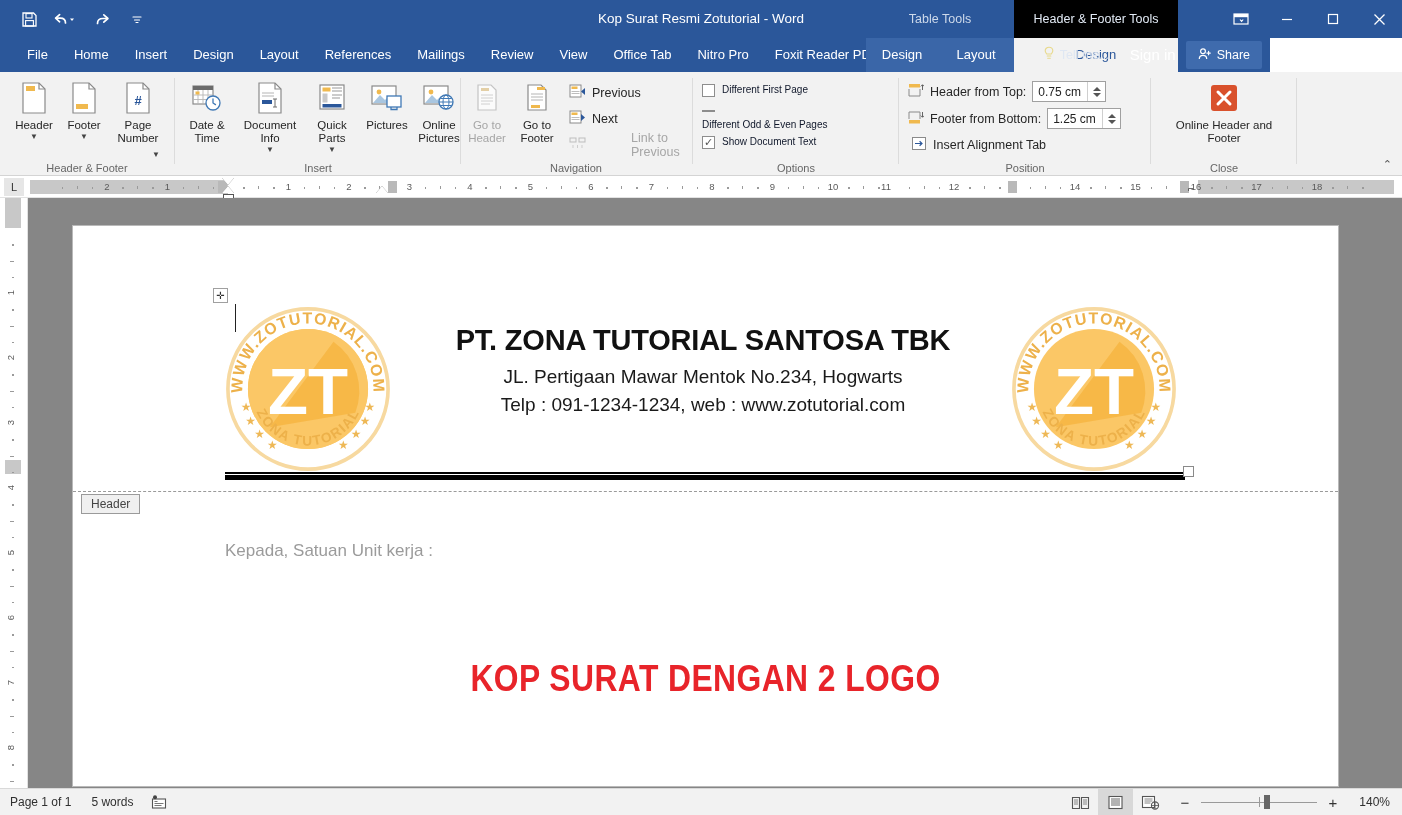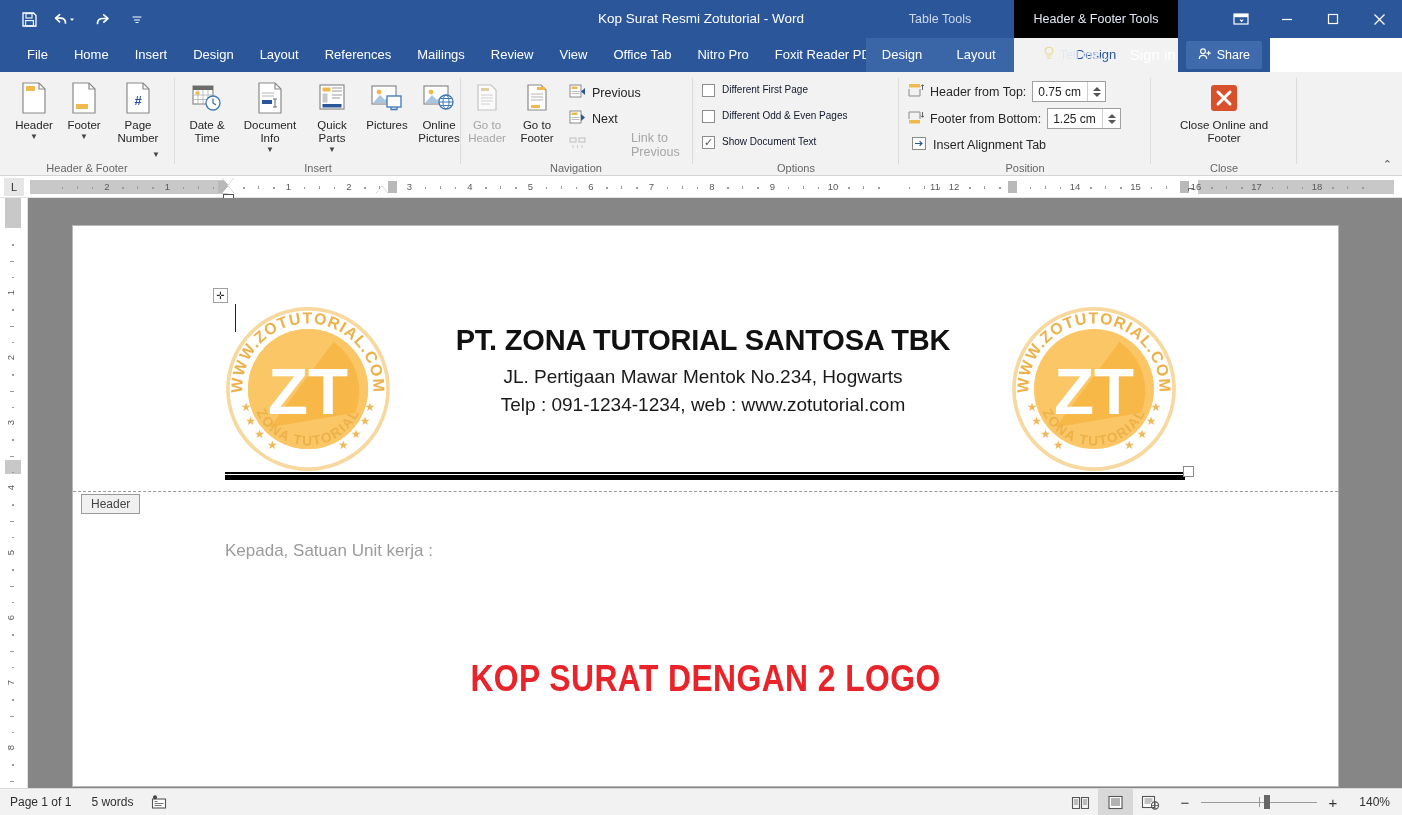--- a/index.html
+++ b/index.html
@@ -458,21 +458,21 @@
       </div>
       <div class="glabel">Navigation</div>
     </div>
     <div class="gsep" style="left:692px;"></div>
 
     <div class="rgroup" style="left:694px; width:204px;">
       <div class="chkrow" style="left:8px; top:12px;">
         <span class="chkbox"></span>
         <span>Different First Page</span>
       </div>
-      <div class="chkrow" style="left:8px; top:38px;">
+      <div class="chkrow" style="left:8px; top:38px;flex-direction:column;">
         <span class="chkbox"></span>
         <span>Different Odd &amp; Even Pages</span>
       </div>
       <div class="chkrow" style="left:8px; top:64px;">
         <span class="chkbox checked"></span>
         <span>Show Document Text</span>
       </div>
       <div class="glabel">Options</div>
     </div>
     <div class="gsep" style="left:898px;"></div>
@@ -526,21 +526,21 @@
     <div class="gsep" style="left:1150px;"></div>
 
     <div class="rgroup" style="left:1152px; width:144px;">
       <div class="bigbtn" style="left:16px; width:112px;">
         <span class="ico">
           <svg width="34" height="34" viewBox="0 0 34 34">
               <rect x="4" y="4" width="26" height="26" rx="3" fill="#d9512c"></rect>
               <path d="M11 11l12 12M23 11L11 23" stroke="#fff" stroke-width="3" stroke-linecap="round"></path>
             </svg>
         </span>
-        <span class="lbl">Close Online and Footer</span>
+        <span class="lbl">Online Header and Footer</span>
       </div>
       <div class="glabel">Close</div>
     </div>
     <div class="gsep" style="left:1296px;"></div>
     <div class="collapse-ribbon">⌃</div>
   </div>
 
   <div class="hruler">
     <div class="tabsel">L</div>
     <div class="hr-track">
@@ -553,21 +553,21 @@
           <span class="hr-num" style="left: 258.5px;">1</span>
           <span class="hr-num" style="left: 319px;">2</span>
           <span class="hr-num" style="left: 379.5px;">3</span>
           <span class="hr-num" style="left: 440px;">4</span>
           <span class="hr-num" style="left: 500.5px;">5</span>
           <span class="hr-num" style="left: 561px;">6</span>
           <span class="hr-num" style="left: 621.5px;">7</span>
           <span class="hr-num" style="left: 682px;">8</span>
           <span class="hr-num" style="left: 742.5px;">9</span>
           <span class="hr-num" style="left: 803px;">10</span>
-          <span class="hr-num" style="left: 905px;">11</span>
+          <span class="hr-num" style="left: 856px;">11</span>
           <span class="hr-num" style="left: 924px;">12</span>
           <span class="hr-num" style="left: 984.5px;">3</span>
           <span class="hr-num" style="left: 1045px;">14</span>
           <span class="hr-num" style="left: 1105.5px;">15</span>
           <span class="hr-num" style="left: 1166px;">16</span>
           <span class="hr-num" style="left: 1226.5px;">17</span>
           <span class="hr-num" style="left: 1287px;">18</span>
           <span class="hr-dot" style="left: 31.625px;"></span>
           <span class="hr-tick" style="left: 46.75px;"></span>
           <span class="hr-dot" style="left: 61.875px;"></span>

